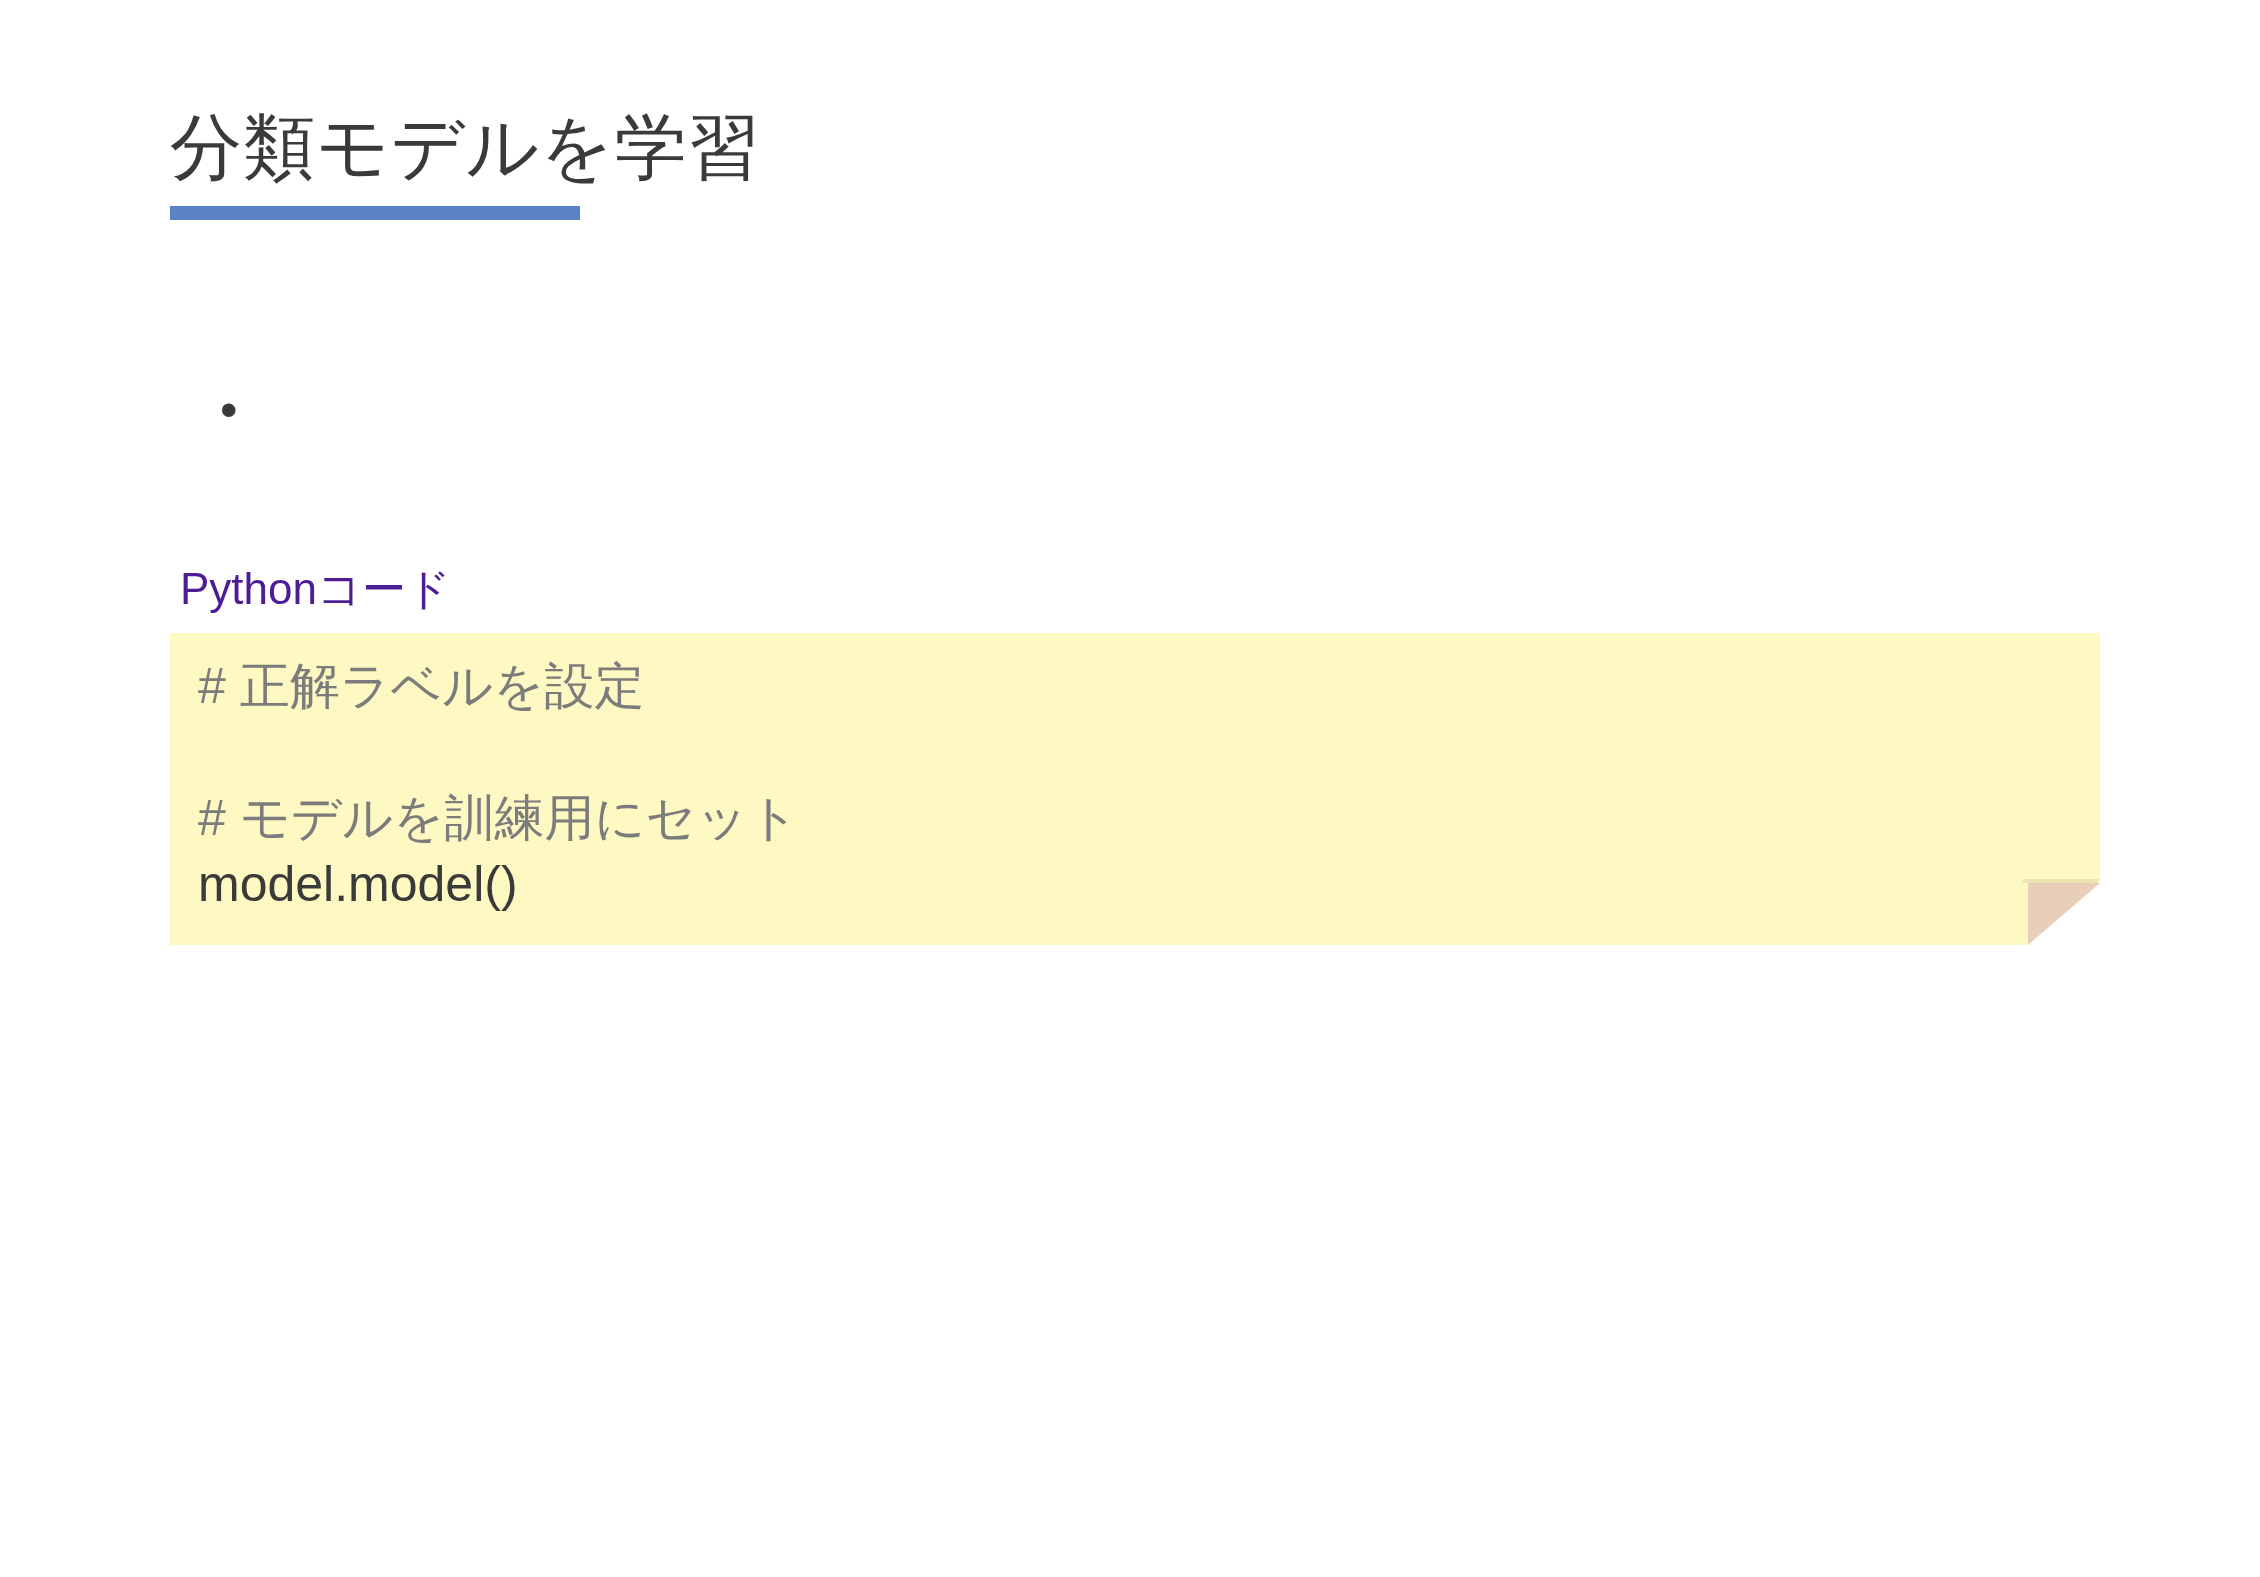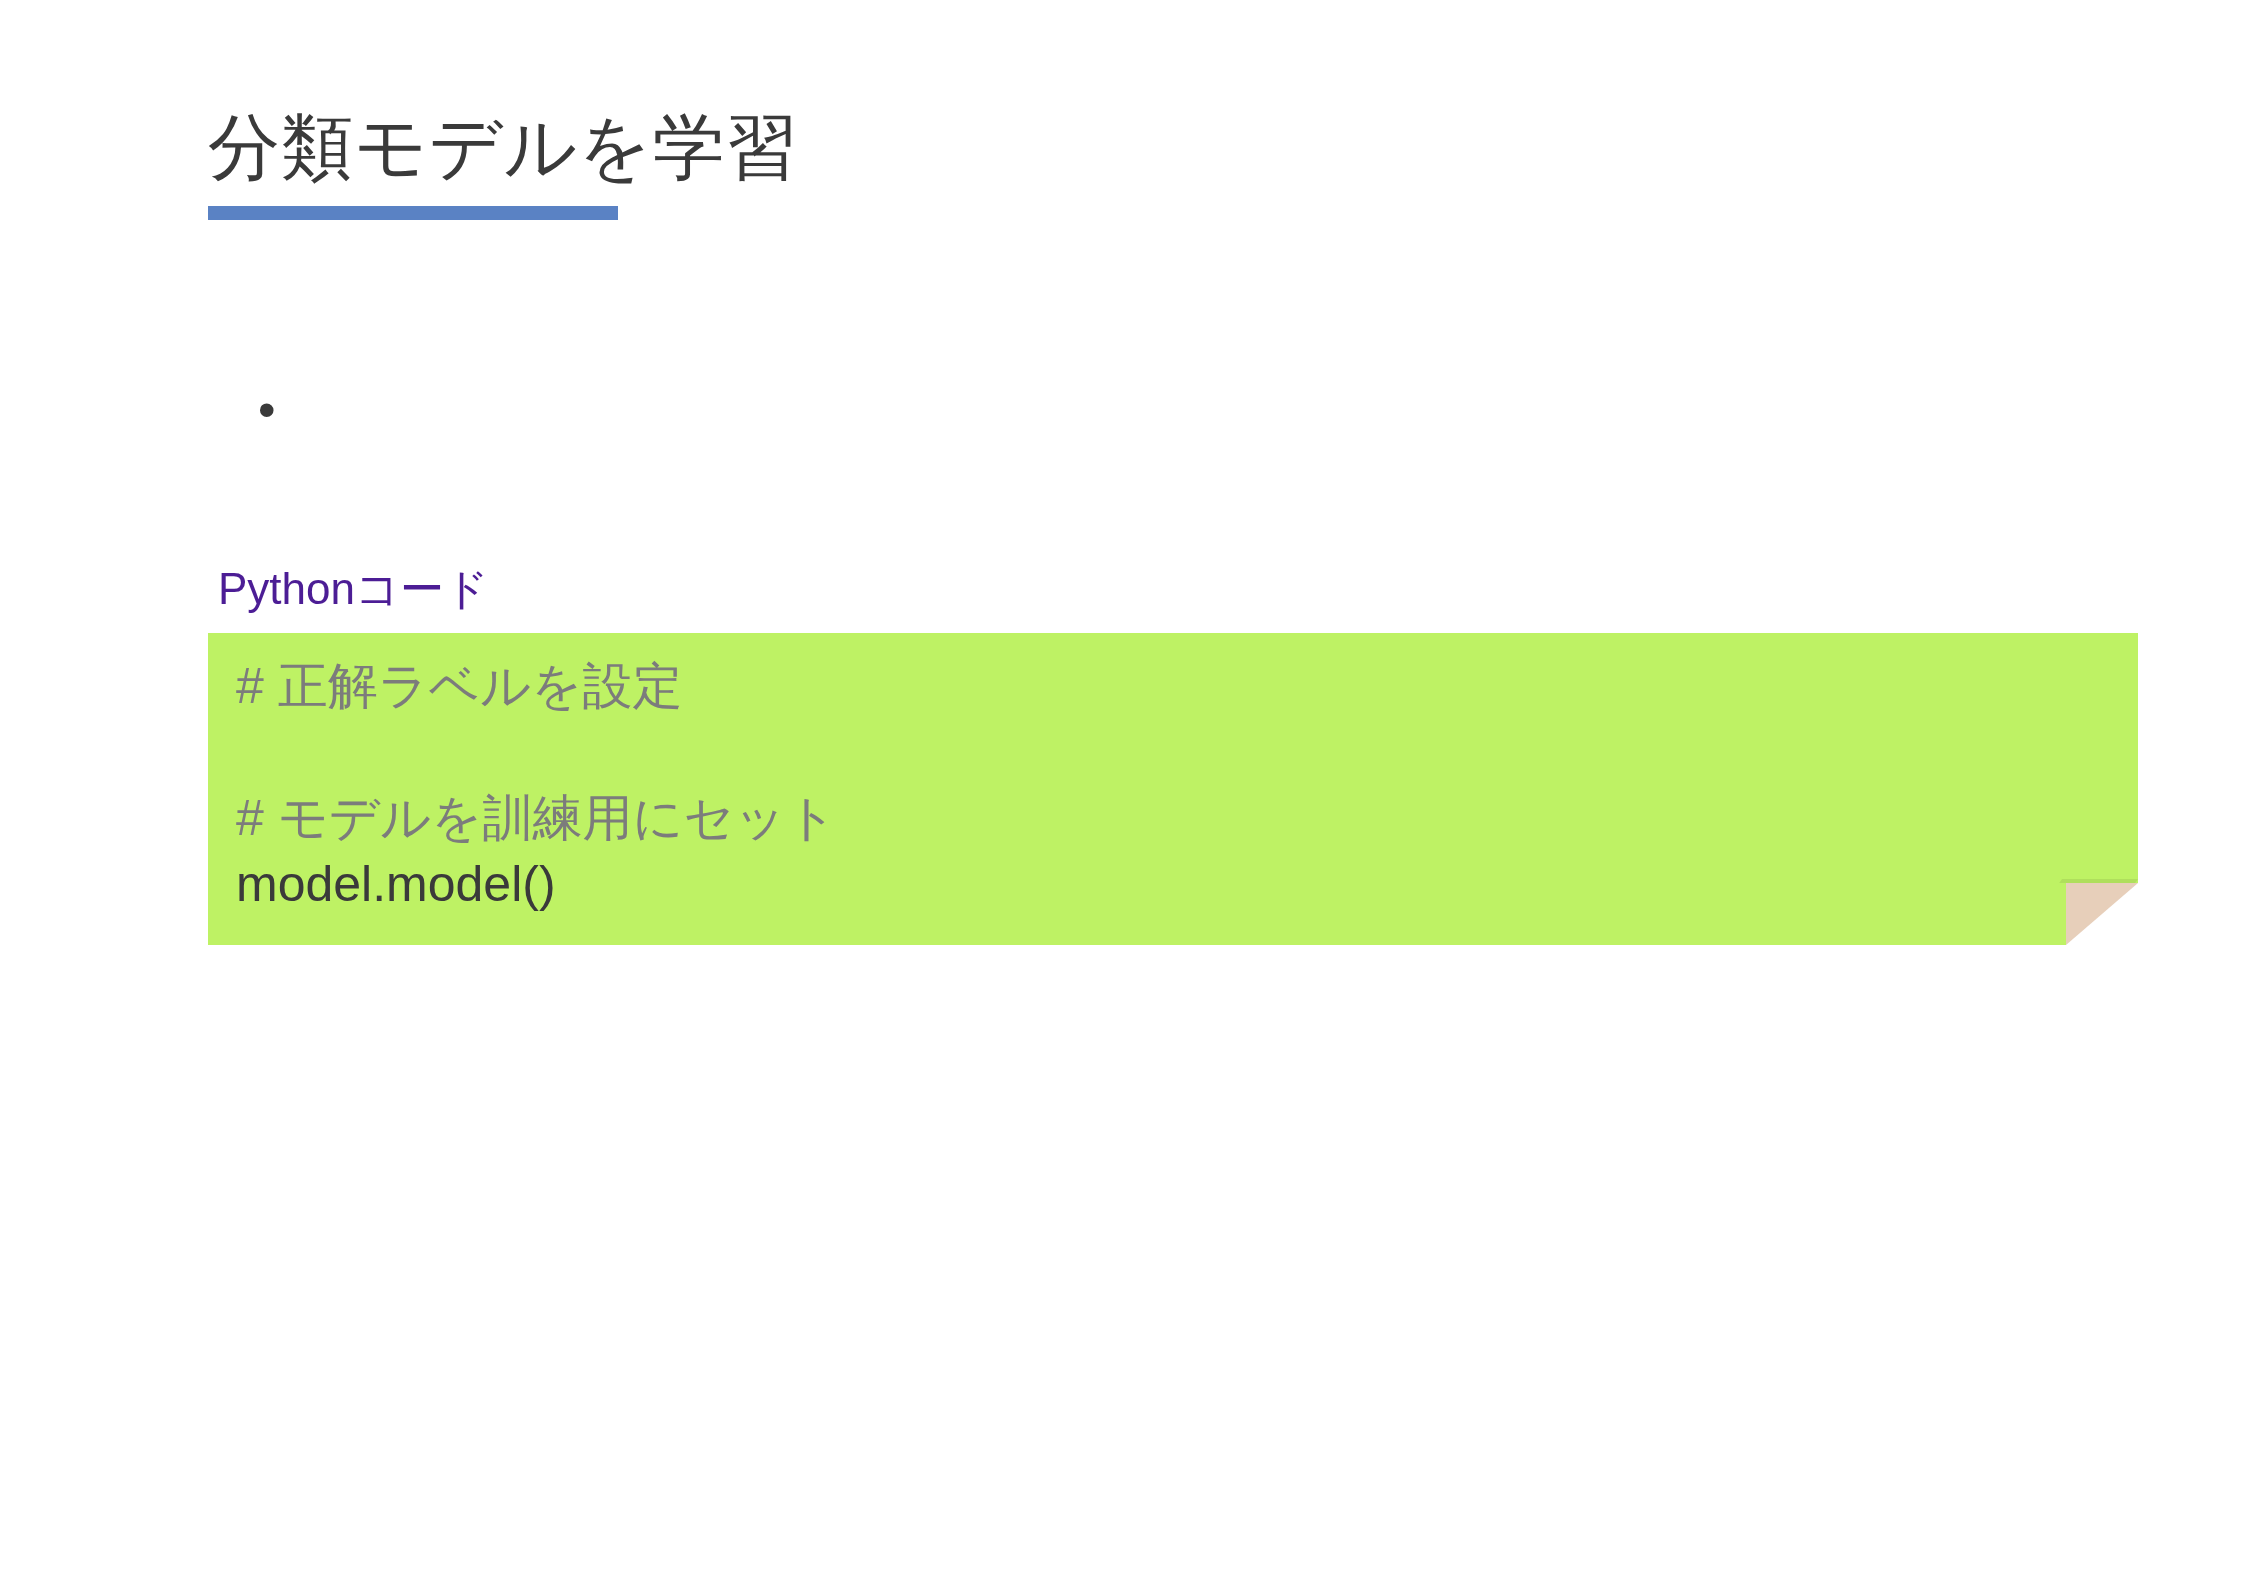--- a/index.html
+++ b/index.html
@@ -10,21 +10,20 @@
     background: #ffffff;
     font-family: "Meiryo", "Hiragino Kaku Gothic ProN", "Yu Gothic", sans-serif;
     color: #3f3f3f;
   }
   .slide {
     position: relative;
     width: 1988px;
     height: 1577px;
     box-sizing: border-box;
     padding: 100px 170px 0 170px;
-    margin-left: 38px;
   }
   .title {
     font-size: 72px;
     font-weight: 400;
     color: #3a3a3a;
     letter-spacing: 1px;
   }
   .title-underline {
     margin-top: 10px;
     width: 410px;
@@ -51,21 +50,21 @@
     color: #4c1d95;
   }
   .code-wrap {
     position: relative;
     margin-top: 14px;
     margin-left: 0;
     width: 1930px;
   }
   .code-block {
     position: relative;
-    background: #bef264;
+    background: #fef9c3;
     padding: 20px 28px 28px 28px;
     font-family: Verdana, "Segoe UI", "Meiryo", sans-serif;
     font-size: 50px;
     line-height: 66px;
     color: #3a3a3a;
     box-sizing: border-box;
     width: 100%;
   }
   .code-block .comment {
     color: #7c7c7c;

